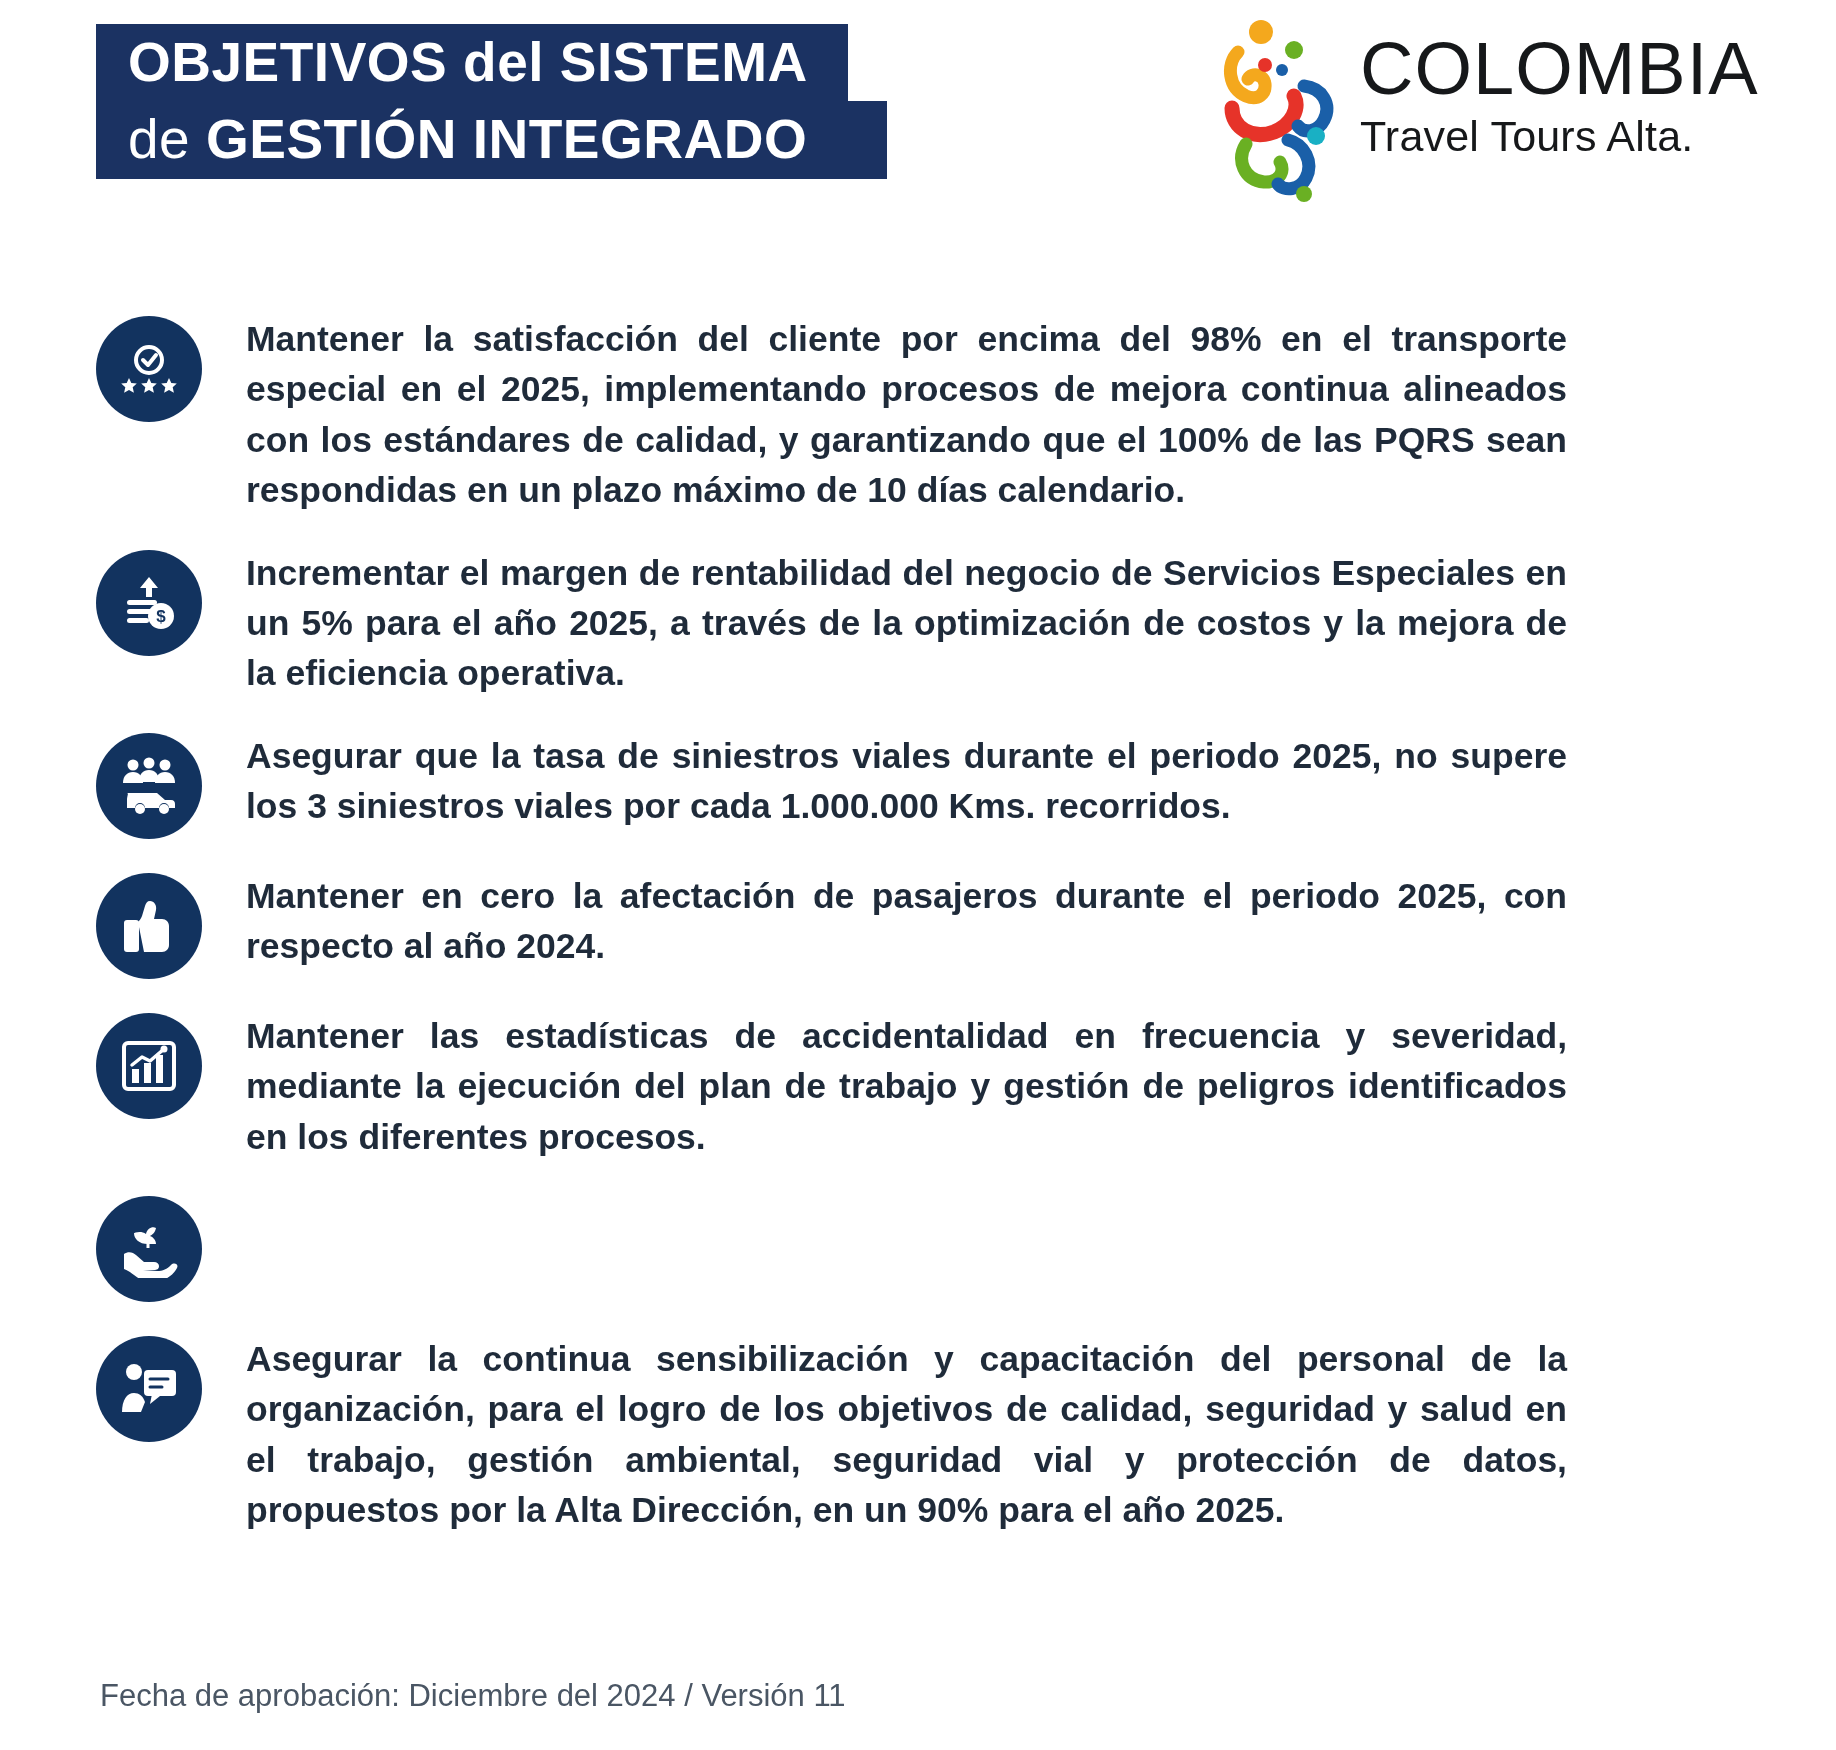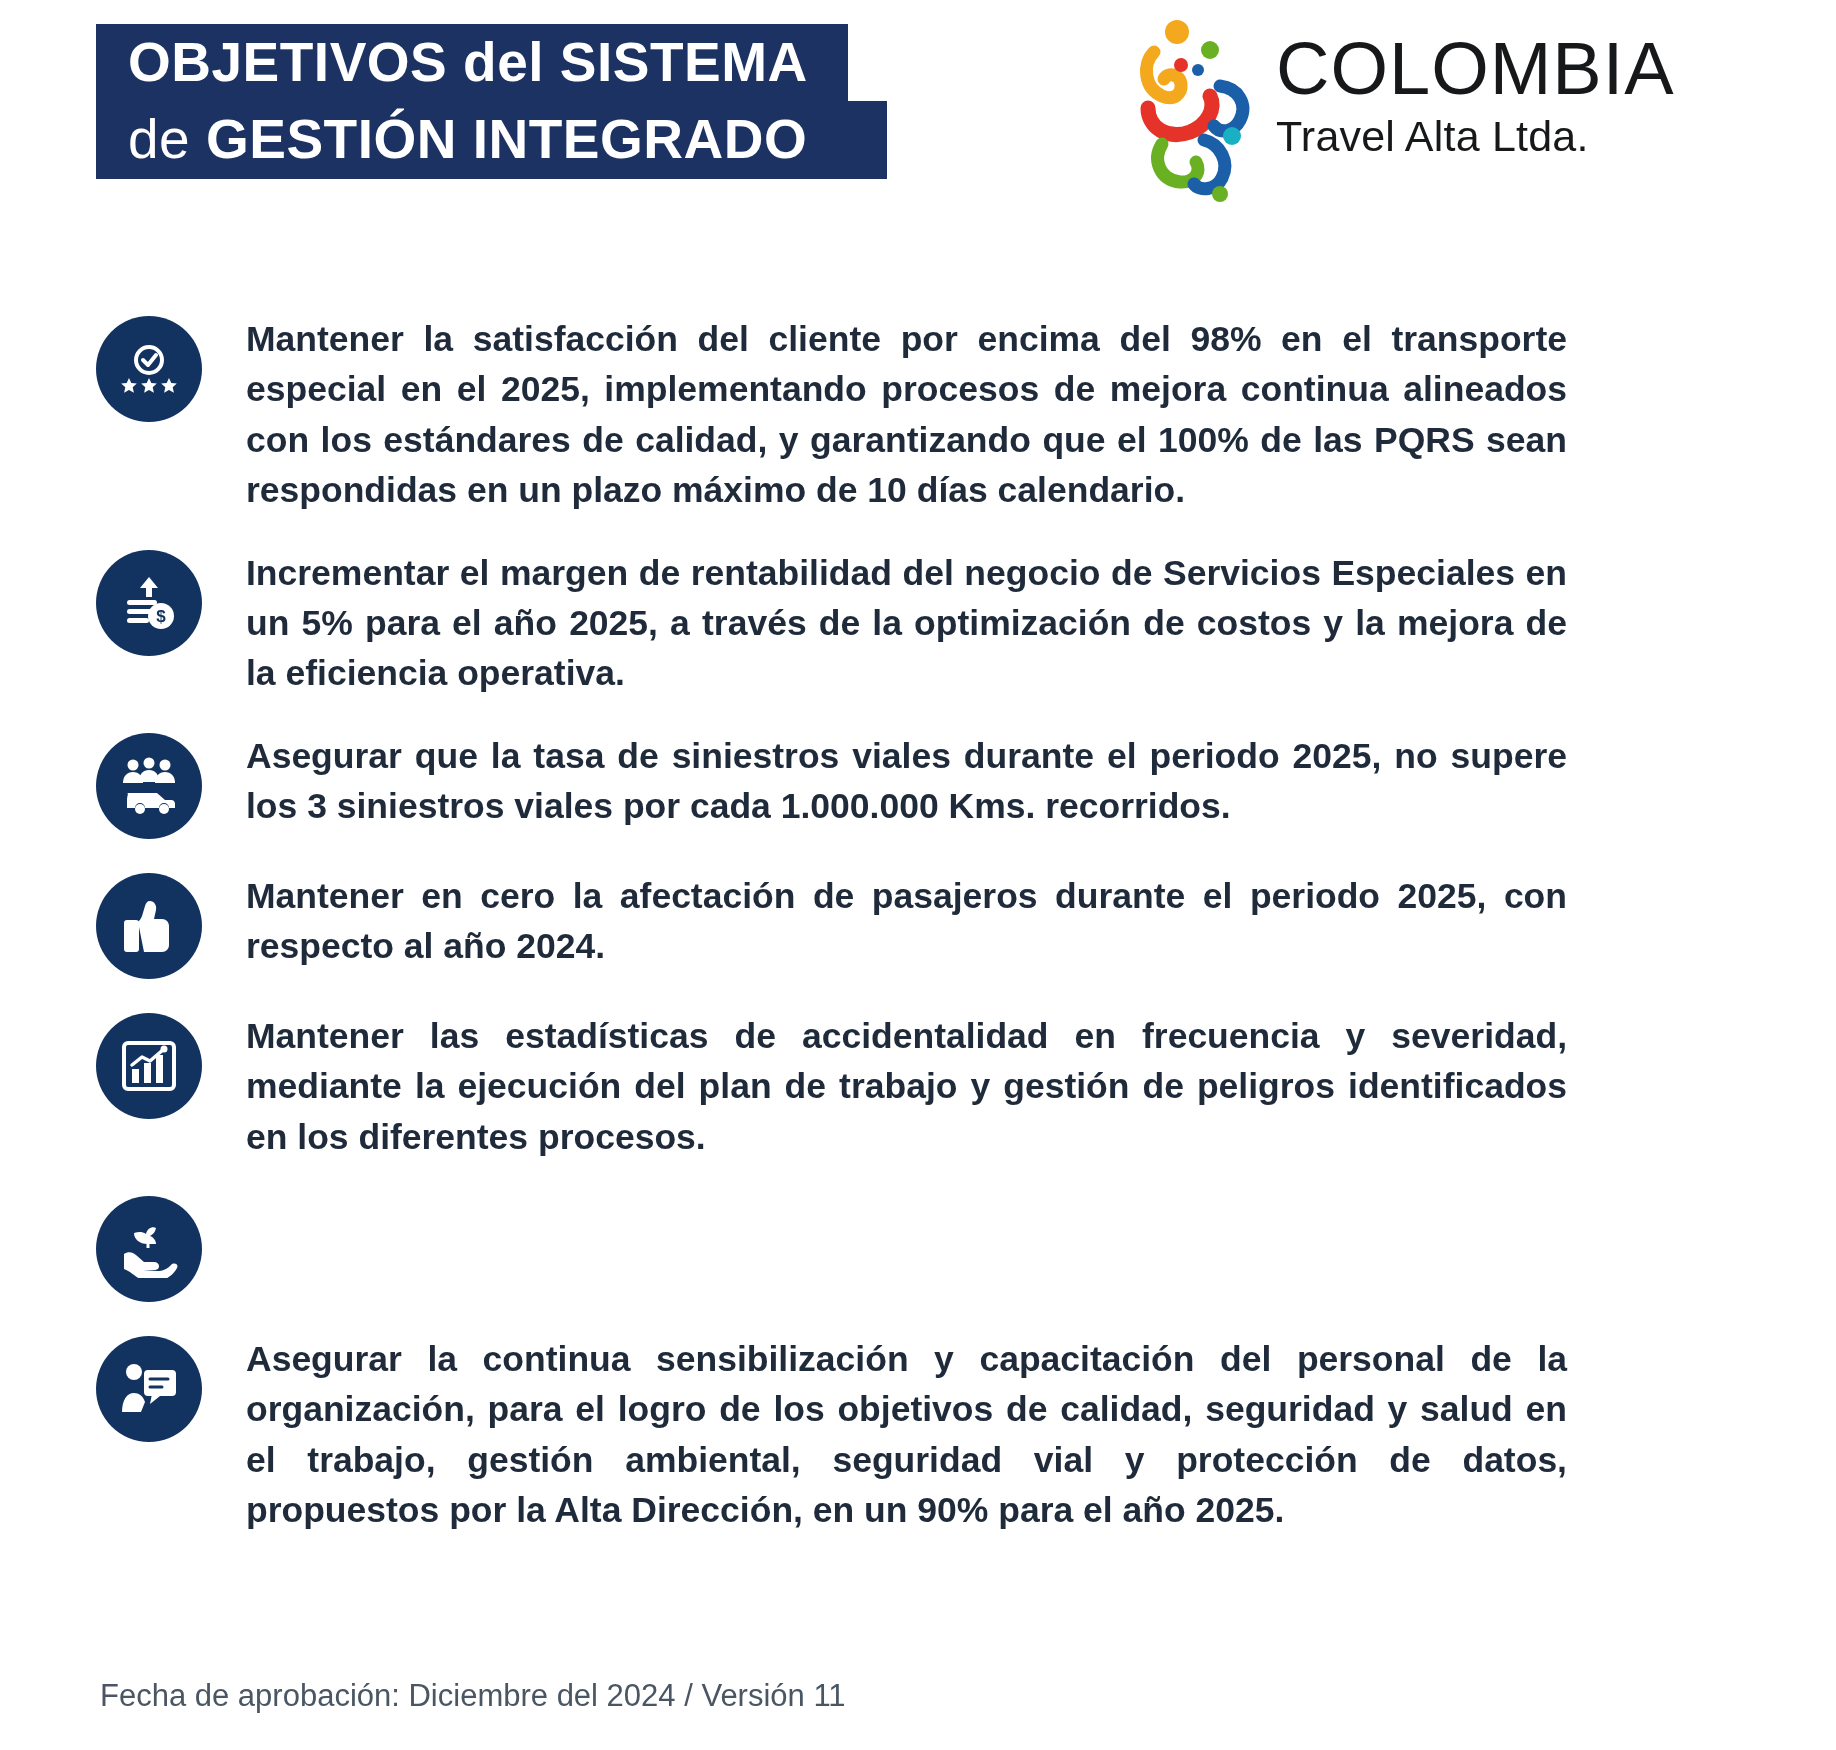--- a/index.html
+++ b/index.html
@@ -61,21 +61,21 @@
   .title-line .light {
     font-weight: bold;
   }
   .title-line .thin {
     font-weight: normal;
   }
 
   
   .logo {
     position: absolute;
-    left: 1124px;
+    left: 1208px;
     top: 10px;
     width: 620px;
     height: 200px;
   }
   .logo-mark {
     position: absolute;
     left: 0;
     top: 6px;
     width: 150px;
     height: 190px;
@@ -177,21 +177,21 @@
           <path d="M24 92 C24 112 44 124 66 116 C84 109 92 92 86 80" fill="none" stroke="#e63329" stroke-width="15" stroke-linecap="round"></path>
           <path d="M96 70 C114 72 124 88 116 104 C110 116 96 118 90 110" fill="none" stroke="#1a5fa8" stroke-width="13" stroke-linecap="round"></path>
           <path d="M38 128 C28 144 36 164 56 166 C70 167 78 156 72 146" fill="none" stroke="#6ab023" stroke-width="13" stroke-linecap="round"></path>
           <path d="M80 124 C96 128 106 146 98 162 C92 174 76 176 70 168" fill="none" stroke="#1a5fa8" stroke-width="13" stroke-linecap="round"></path>
           <circle cx="108" cy="120" r="9" fill="#19b0c4"></circle>
           <circle cx="96" cy="178" r="8" fill="#6ab023"></circle>
         </svg>
       </div>
       <div class="logo-text">
         <div class="brand">COLOMBIA</div>
-        <div class="sub">Travel Alta Ltda.</div>
+        <div class="sub">Travel Tours Alta.</div>
       </div>
     </div>
   </div>
 
   <div class="objectives">
 
     <div class="obj-row">
       <div class="obj-icon">
         <svg width="62" height="62" viewBox="0 0 62 62" xmlns="http://www.w3.org/2000/svg">
           <circle cx="31" cy="22" r="13" fill="none" stroke="#ffffff" stroke-width="4"></circle>

